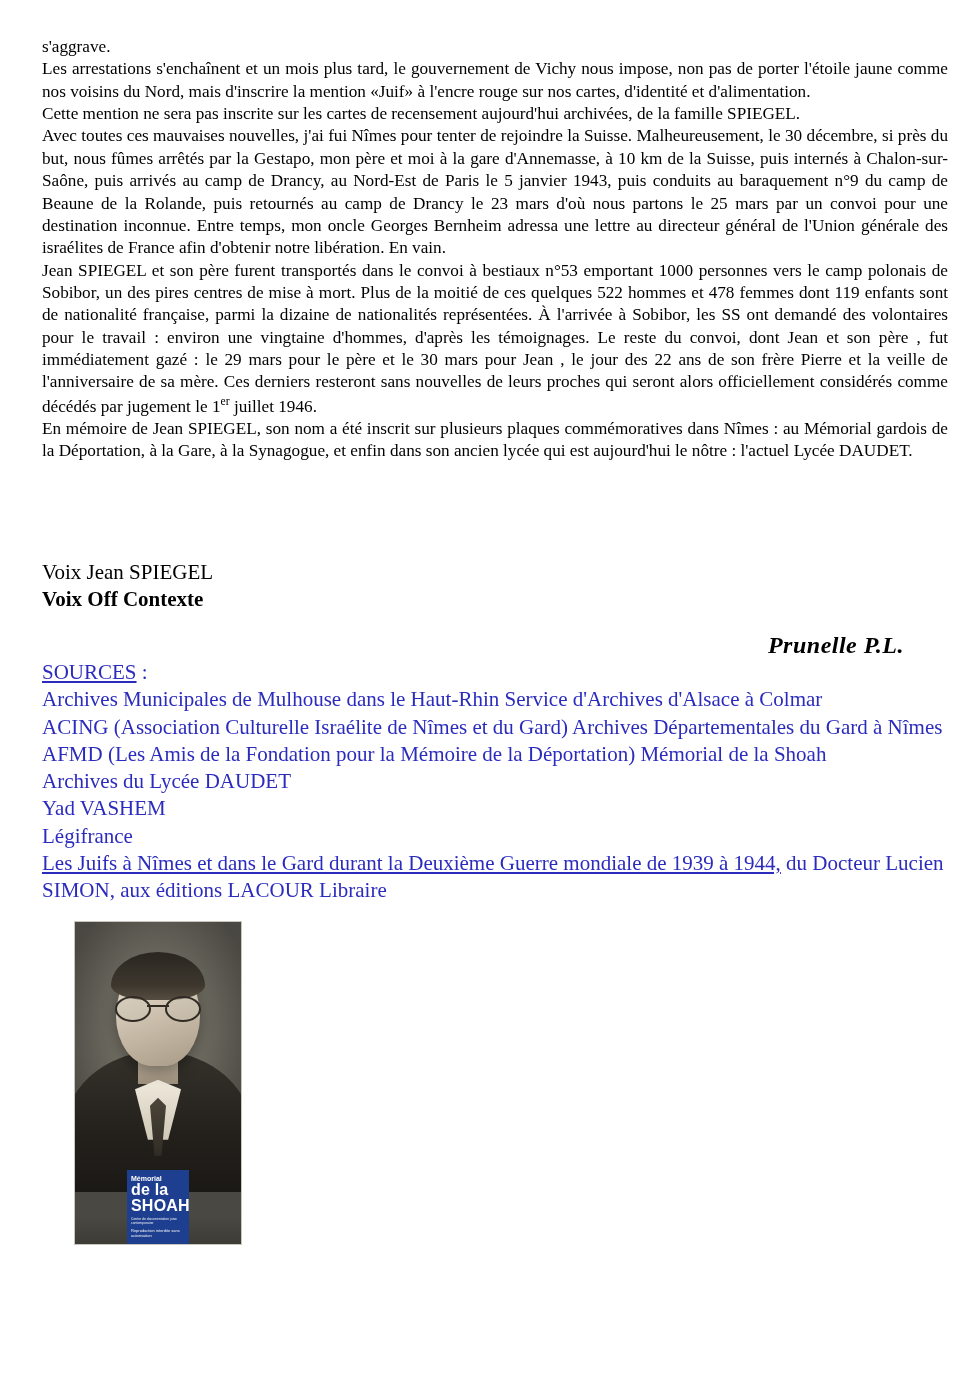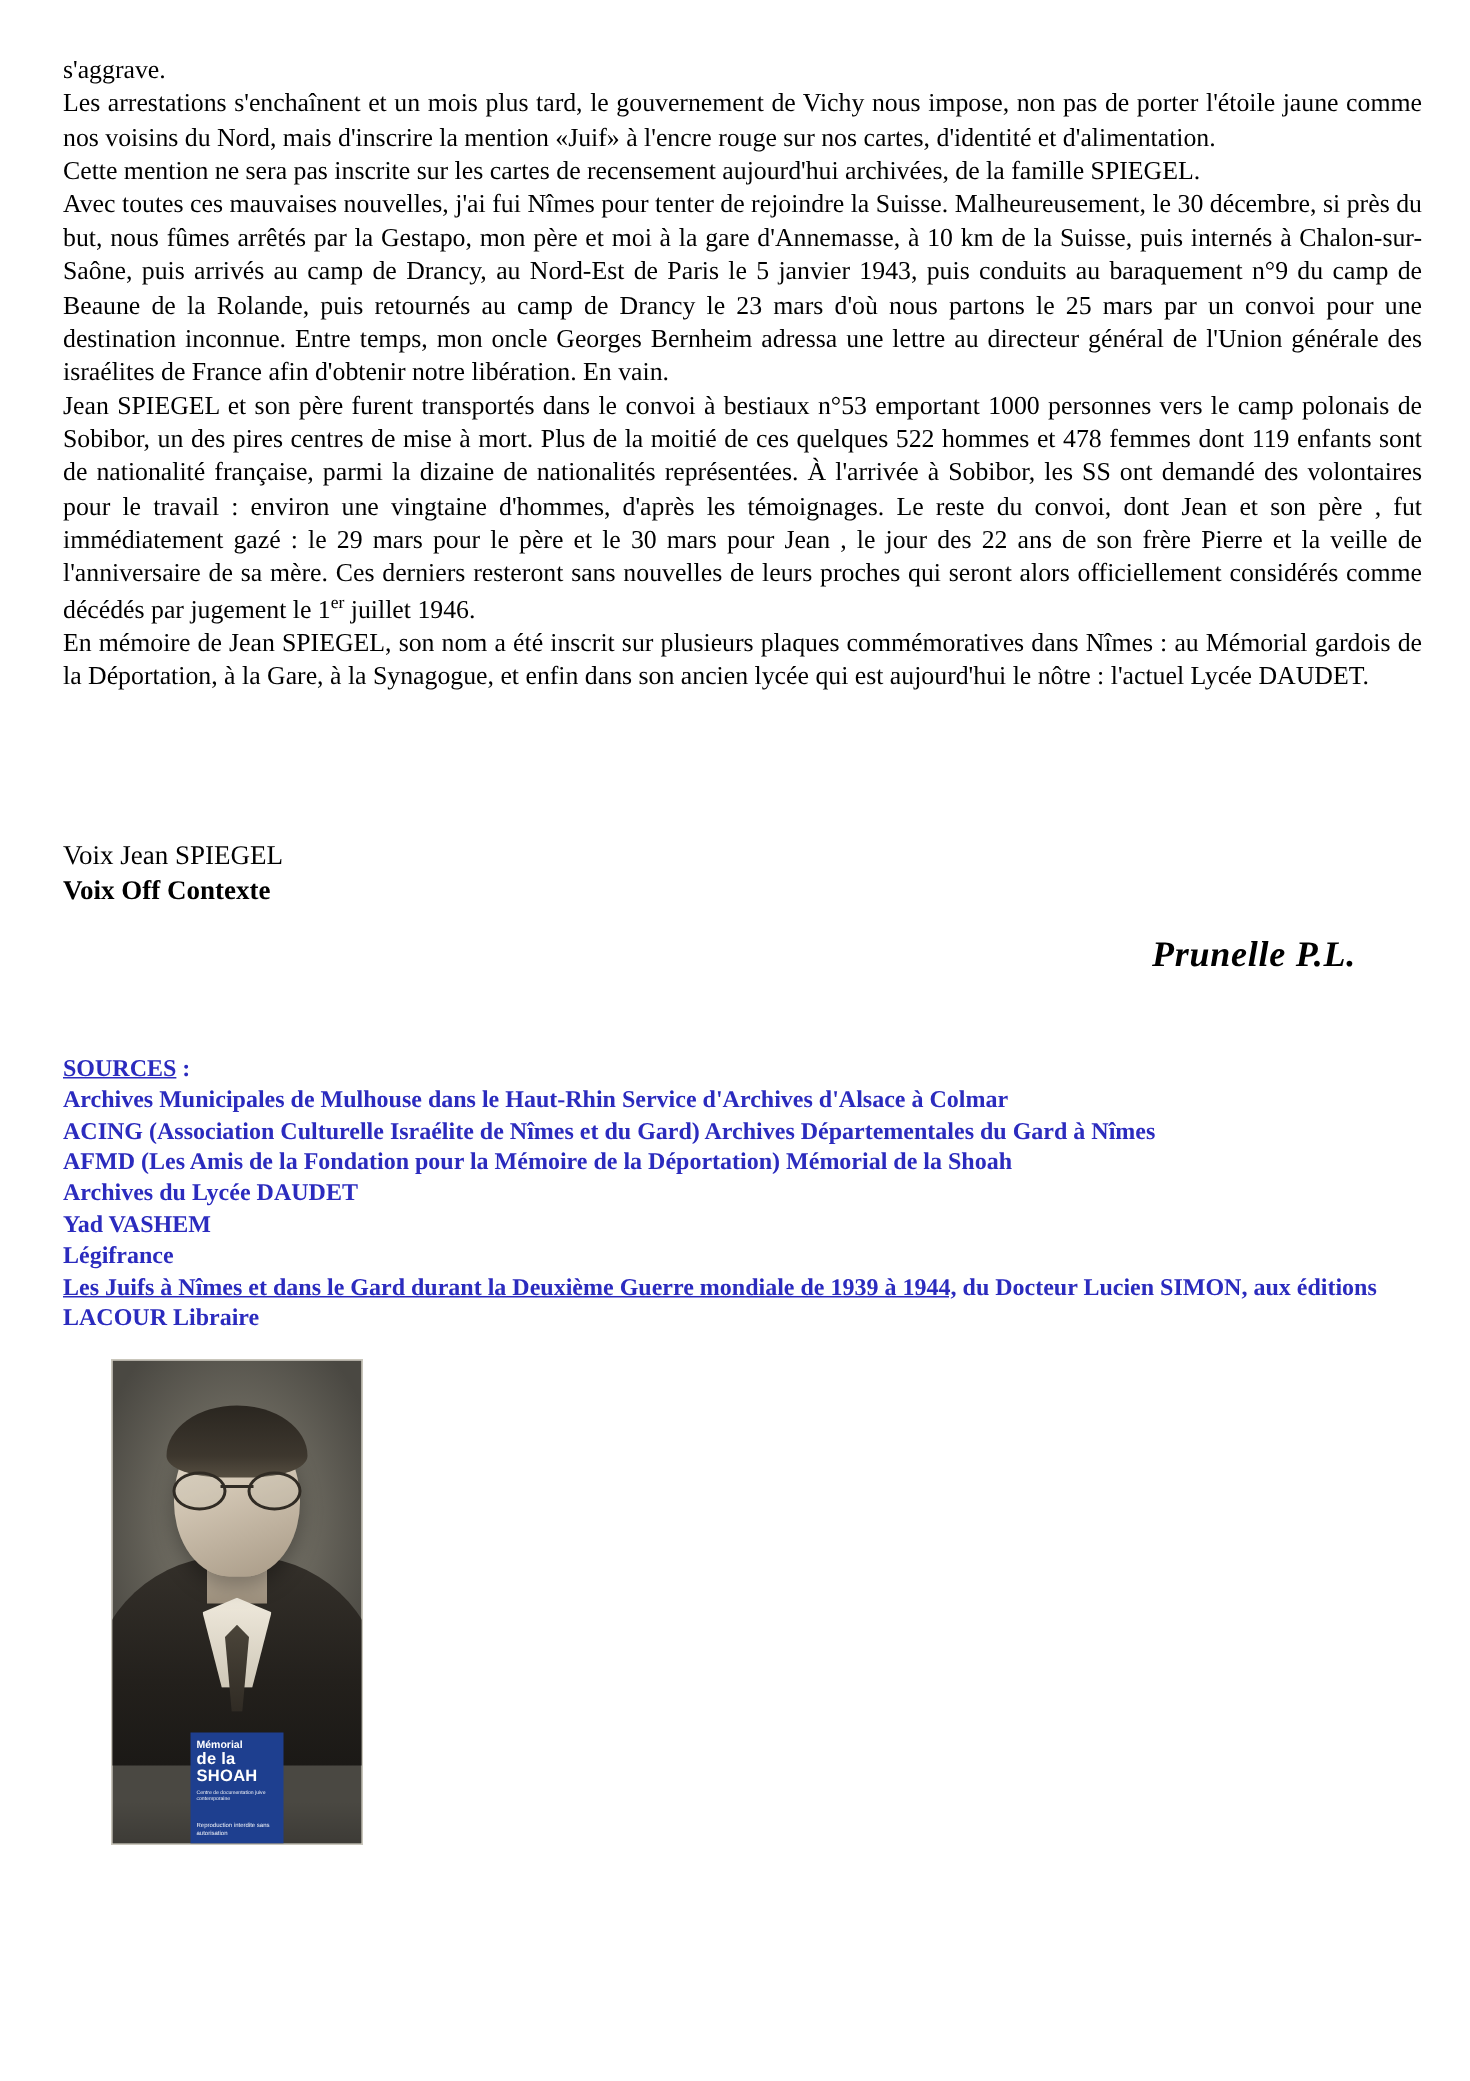--- a/index.html
+++ b/index.html
@@ -26,44 +26,43 @@
     font-size: 17.2px;
     line-height: 1.30;
     text-align: justify;
     margin: 0;
   }
   .bold {
     font-weight: normal;
   }
   .sig-block {
     margin-top: 96px;
-    font-size: 18px;
+    font-size: 21px;
     line-height: 1.32;
   }
   .sig-name {
     font-weight: normal;
   }
   .sig-off {
     font-weight: bold;
   }
   .prunelle {
     margin-top: 18px;
     text-align: right;
     padding-right: 44px;
     font-family: "Liberation Serif", serif;
     font-style: italic;
     font-weight: bold;
     font-size: 24px;
     letter-spacing: 0.5px;
   }
   .sources {
-    margin-top: 52px;
     color: #2b2bbe;
-    font-weight: bold;
-    font-size: 16px;
+    font-weight: normal;
+    font-size: 21px;
     line-height: 1.30;
   }
   .sources .u {
     text-decoration: underline;
   }
   .sources-line {
     white-space: normal;
   }
   .photo-wrap {
     margin-top: 16px;
@@ -187,21 +186,21 @@
     font-family: "Liberation Sans", sans-serif;
     box-sizing: border-box;
     padding: 5px 4px 3px 4px;
   }
   .mb-l1 {
     font-size: 7px;
     font-weight: bold;
     line-height: 1.05;
   }
   .mb-l2 {
-    font-size: 11px;
+    font-size: 16px;
     font-weight: bold;
     line-height: 1.0;
     letter-spacing: 0.2px;
   }
   .mb-sub {
     font-size: 3.4px;
     line-height: 1.25;
     margin-top: 3px;
     opacity: 0.92;
   }

